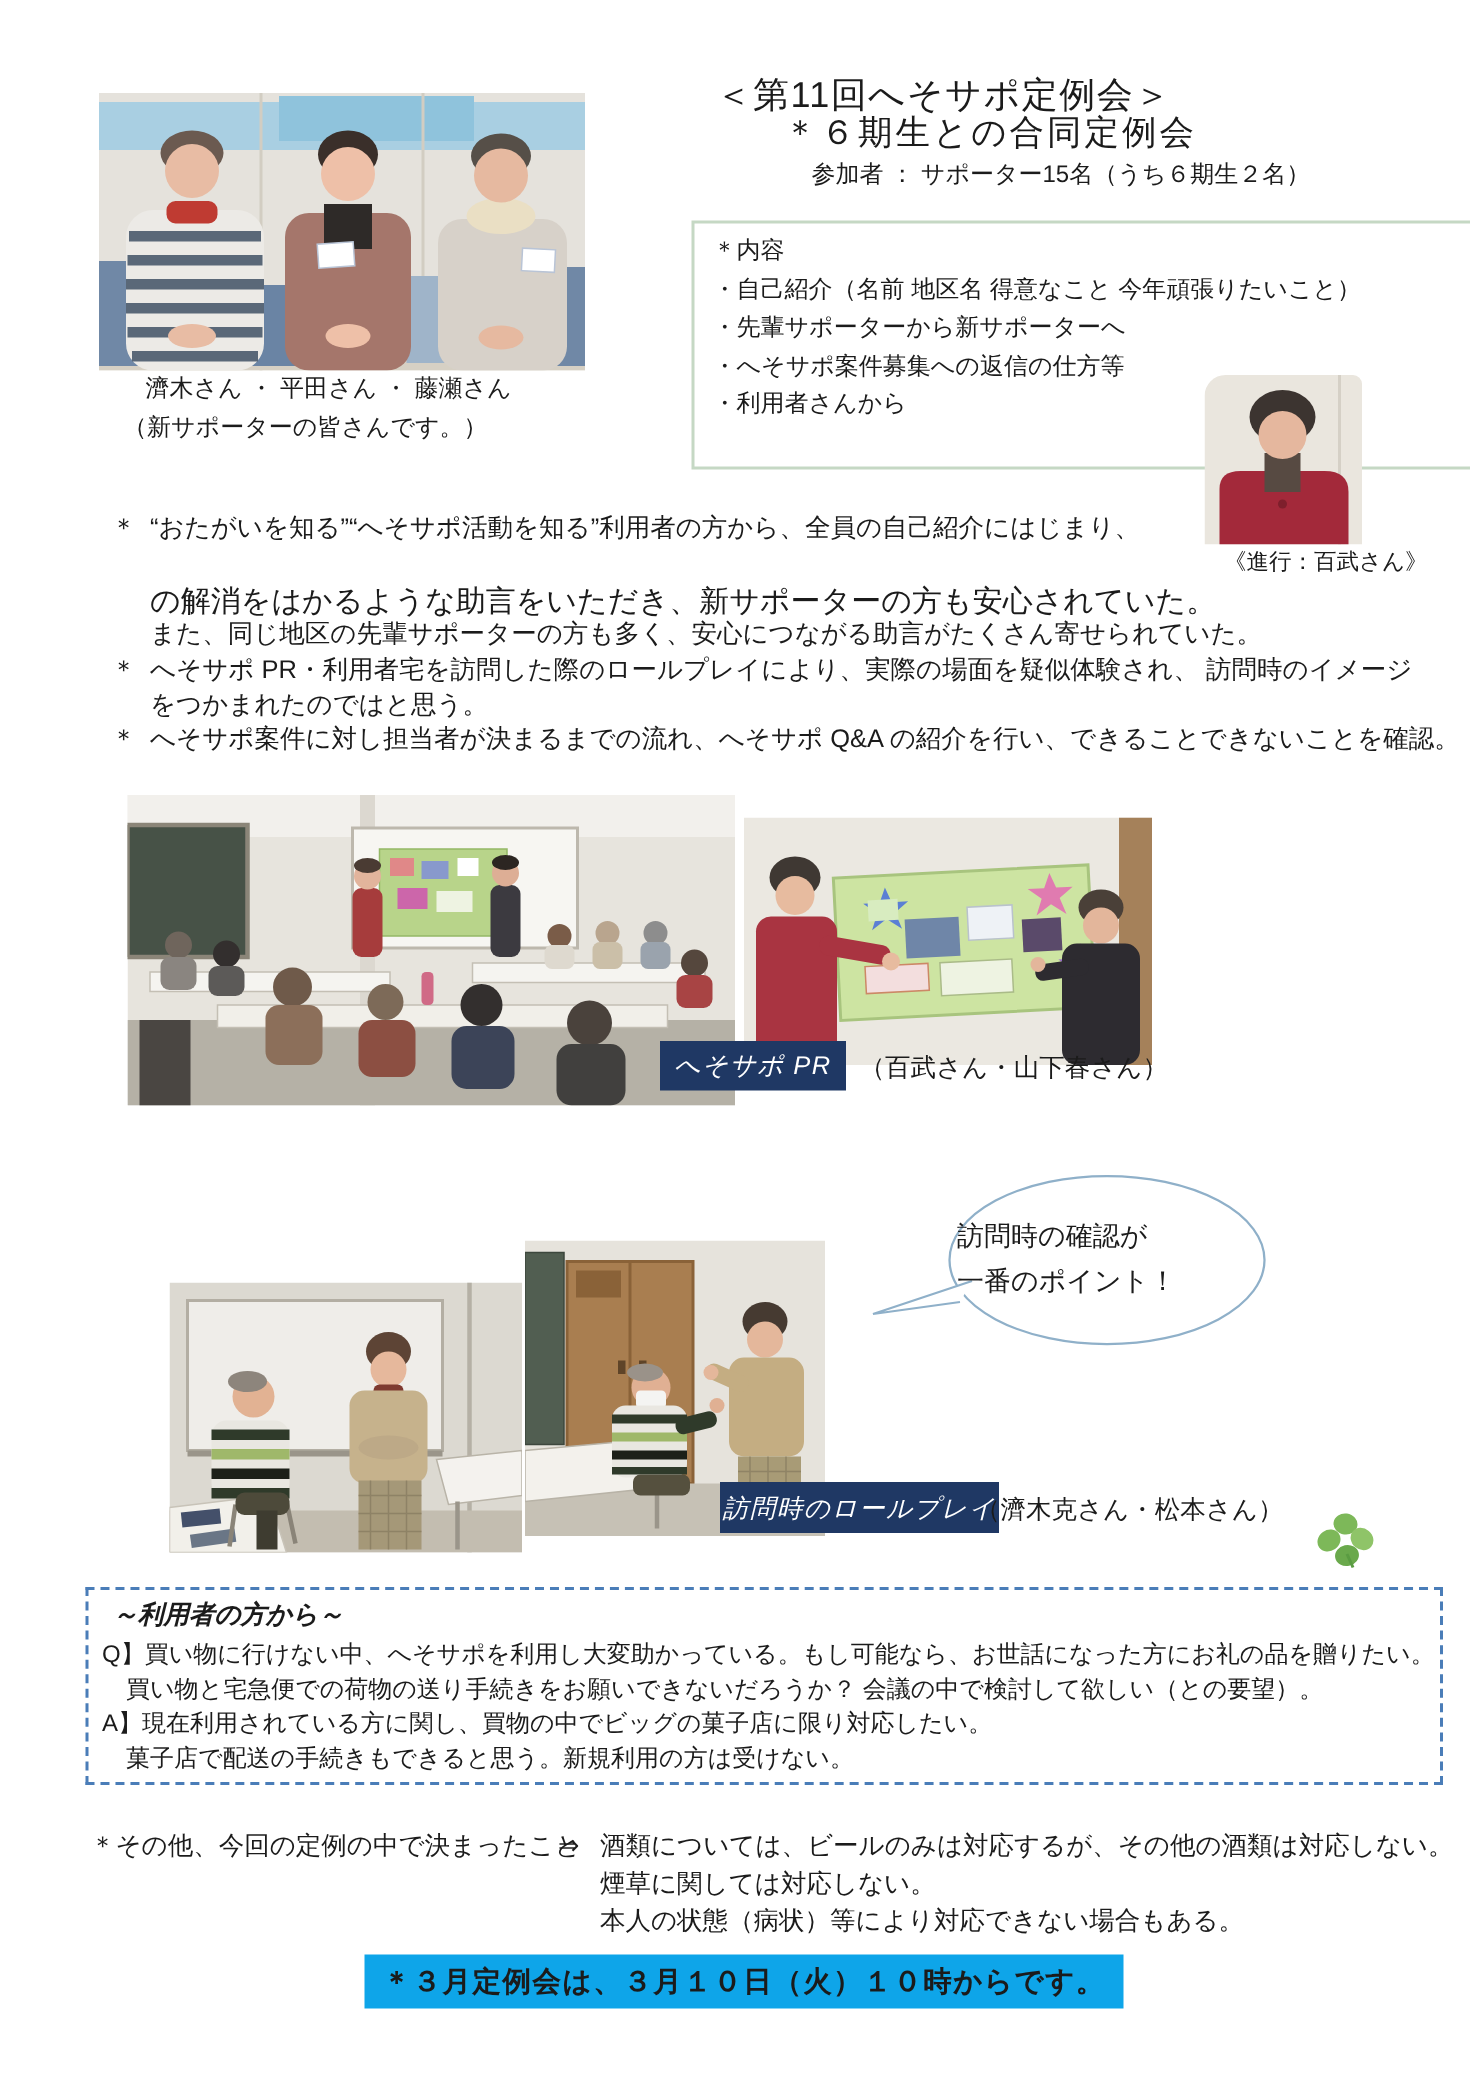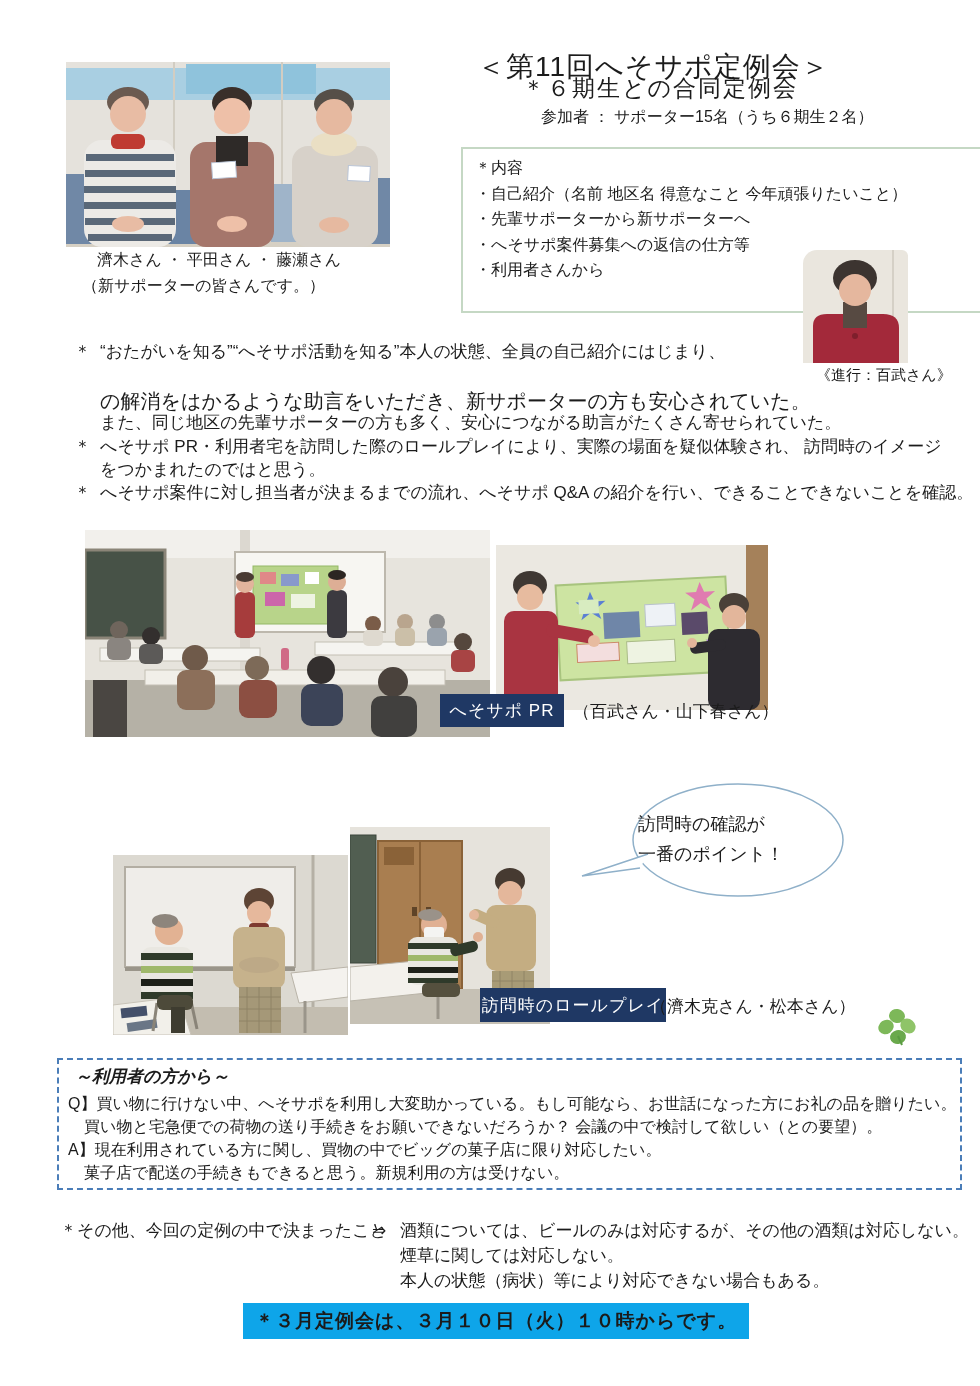--- a/index.html
+++ b/index.html
@@ -1,21 +1,21 @@
 <!DOCTYPE html>
 <html><head>
 <meta charset="utf-8">
 <style>
   html,body{margin:0;padding:0;background:#fff;}
   #page{position:relative;width:980px;height:1386px;background:#ffffff;overflow:hidden;
         font-family:"Liberation Sans","DejaVu Sans",sans-serif;color:#1b1b1b;}
   .t{position:absolute;white-space:nowrap;line-height:1.25;}
   .photo{position:absolute;display:block;}
   .navy-chip{position:absolute;background:#1f3864;color:#ffffff;display:flex;
-             align-items:center;justify-content:center;font-size:17px;letter-spacing:1px;}
+             align-items:center;justify-content:center;font-size:17px;letter-spacing:1px;font-style:italic;}
   .agenda-box{position:absolute;left:461px;top:147px;width:548px;height:166px;
               border:2px solid #c5d8c4;background:#ffffff;box-sizing:border-box;
               padding:6px 12px;font-size:16px;line-height:25.5px;white-space:nowrap;}
   .dashed-box{position:absolute;left:57px;top:1058px;width:905px;height:132px;
               border:2px dashed #4a7db8;box-sizing:border-box;background:#ffffff;}
   .footer-note{position:absolute;left:243px;top:1303px;background:#0ea5e9;
                padding:5px 12px;font-weight:bold;font-size:19px;letter-spacing:1px;}
   .bubble-text{position:absolute;width:200px;text-align:left;font-size:18px;}
 </style>
 </head>
@@ -60,21 +60,21 @@
     <rect x="226" y="84" width="86" height="101" rx="16" fill="#d7d1c9"></rect>
     <ellipse cx="268" cy="82" rx="23" ry="12" fill="#eadfc4"></ellipse>
     <circle cx="268" cy="55" r="18" fill="#e6b9a0"></circle>
     <rect x="282" y="104" width="22" height="15" fill="#ffffff" stroke="#b9c4d6" transform="rotate(3 293 111)"></rect>
     <ellipse cx="268" cy="163" rx="15" ry="8" fill="#e6b9a0"></ellipse>
   </svg>
 
   <div class="t" style="left:97px;top:250px;font-size:16px">濟木さん ・ 平田さん ・ 藤瀬さん</div>
   <div class="t" style="left:82px;top:276px;font-size:16px">（新サポーターの皆さんです。）</div>
 
-  <div class="t" style="left:477px;top:49px;font-size:28px;letter-spacing:1px">＜第11回へそサポ定例会＞</div>
+  <div class="t" style="left:477px;top:49px;font-size:24px;letter-spacing:1px">＜第11回へそサポ定例会＞</div>
   <div class="t" style="left:522px;top:74px;font-size:23px;letter-spacing:2px">＊６期生との合同定例会</div>
   <div class="t" style="left:541px;top:107px;font-size:16px">参加者 ： サポーター15名（うち６期生２名）</div>
 
   <div class="agenda-box">
     <div>＊内容</div>
     <div>・自己紹介（名前 地区名 得意なこと 今年頑張りたいこと）</div>
     <div>・先輩サポーターから新サポーターへ</div>
     <div>・へそサポ案件募集への返信の仕方等</div>
     <div>・利用者さんから</div>
   </div>
@@ -84,21 +84,21 @@
     <line x1="90" y1="0" x2="90" y2="113" stroke="#d5d0c6" stroke-width="2"></line>
     <path d="M10 113 L10 76 Q10 64 24 64 L80 64 Q96 64 96 78 L96 113 Z" fill="#a3293a"></path>
     <rect x="40" y="52" width="24" height="26" fill="#574a42"></rect>
     <ellipse cx="52" cy="28" rx="22" ry="18" fill="#3c3430"></ellipse>
     <circle cx="52" cy="40" r="16" fill="#e5b79e"></circle>
     <circle cx="52" cy="86" r="3" fill="#7e1f2c"></circle>
   </svg>
   <div class="t" style="left:816px;top:366px;font-size:15px">《進行：百武さん》</div>
 
   <div class="t" style="left:74px;top:341px;font-size:17px">＊</div>
-  <div class="t" style="left:100px;top:341px;font-size:17px">“おたがいを知る”“へそサポ活動を知る”本人の状態、全員の自己紹介にはじまり、</div>
+  <div class="t" style="left:100px;top:341px;font-size:17px">“おたがいを知る”“へそサポ活動を知る”利用者の方から、全員の自己紹介にはじまり、</div>
   <div class="t" style="left:100px;top:389px;font-size:20px">の解消をはかるような助言をいただき、新サポーターの方も安心されていた。</div>
   <div class="t" style="left:100px;top:412px;font-size:17px">また、同じ地区の先輩サポーターの方も多く、安心につながる助言がたくさん寄せられていた。</div>
   <div class="t" style="left:74px;top:436px;font-size:17px">＊</div>
   <div class="t" style="left:100px;top:436px;font-size:17px">へそサポ PR・利用者宅を訪問した際のロールプレイにより、実際の場面を疑似体験され、 訪問時のイメージ</div>
   <div class="t" style="left:100px;top:459px;font-size:17px">をつかまれたのではと思う。</div>
   <div class="t" style="left:74px;top:482px;font-size:17px">＊</div>
   <div class="t" style="left:100px;top:482px;font-size:17px">へそサポ案件に対し担当者が決まるまでの流れ、へそサポ Q&amp;A の紹介を行い、できることできないことを確認。</div>
 
   <svg class="photo" style="left:85px;top:530px" width="405" height="207" viewBox="0 0 405 207">
     <rect width="405" height="207" fill="#e7e4dd"></rect>

